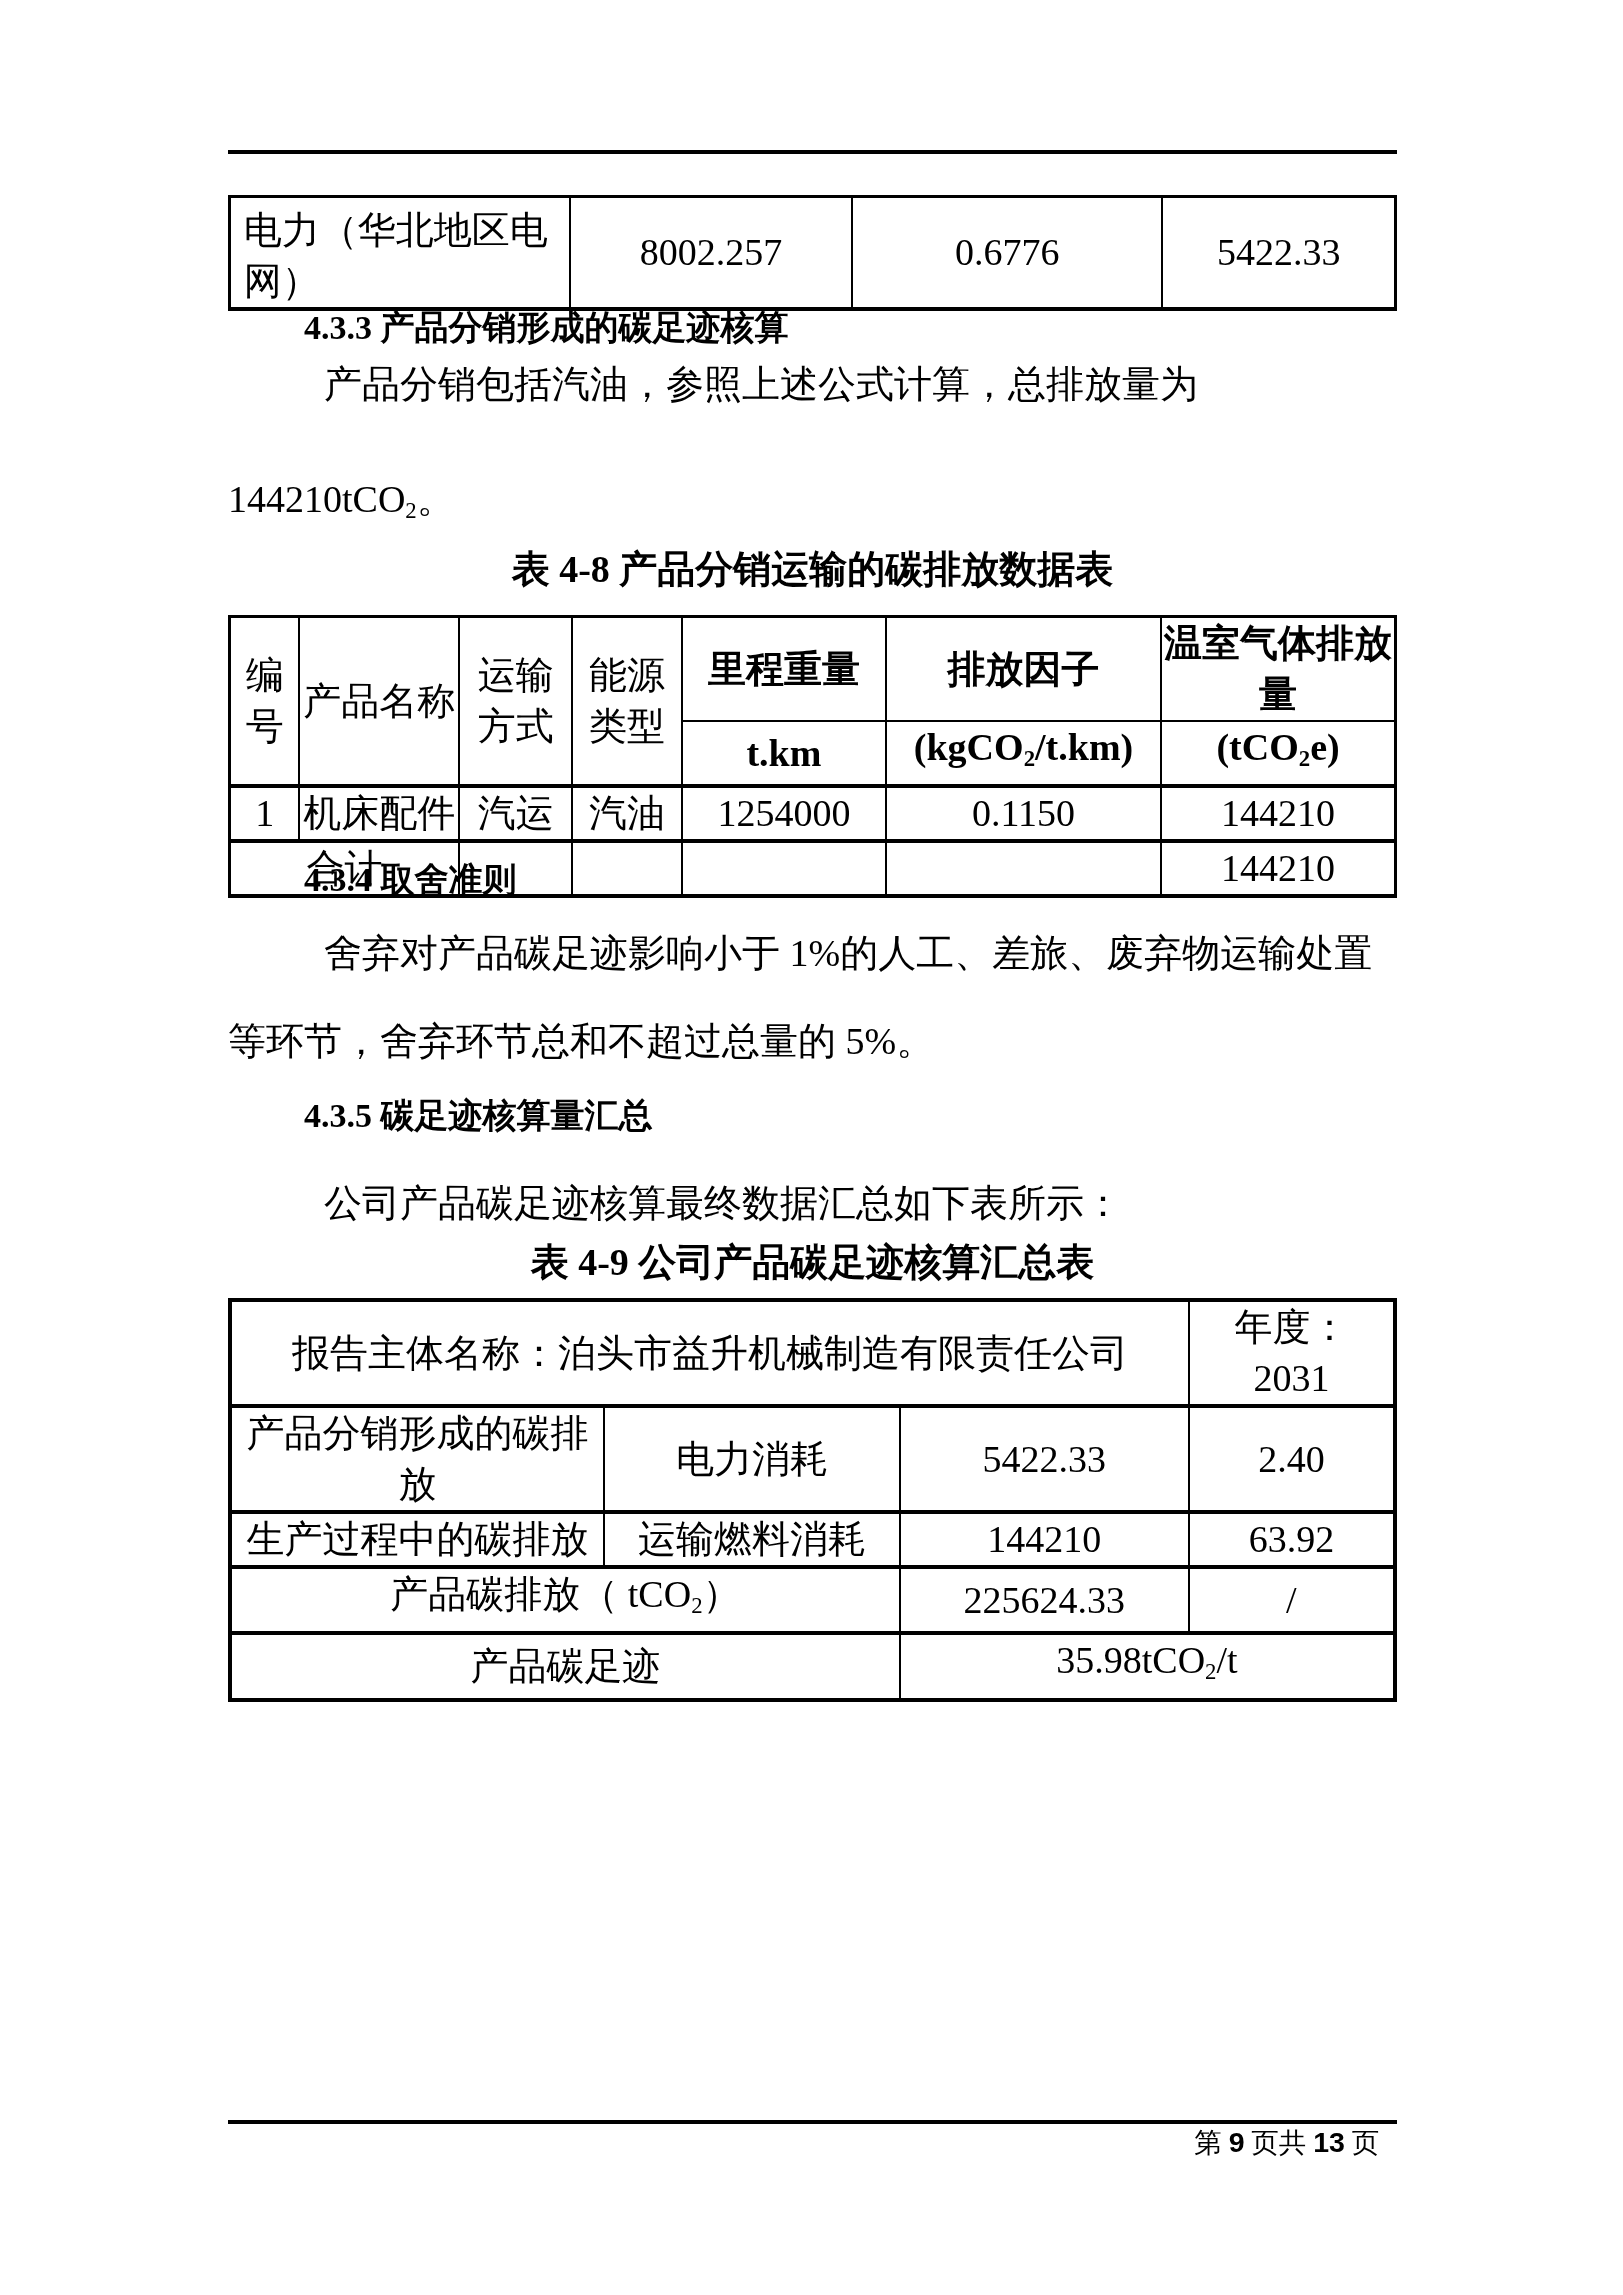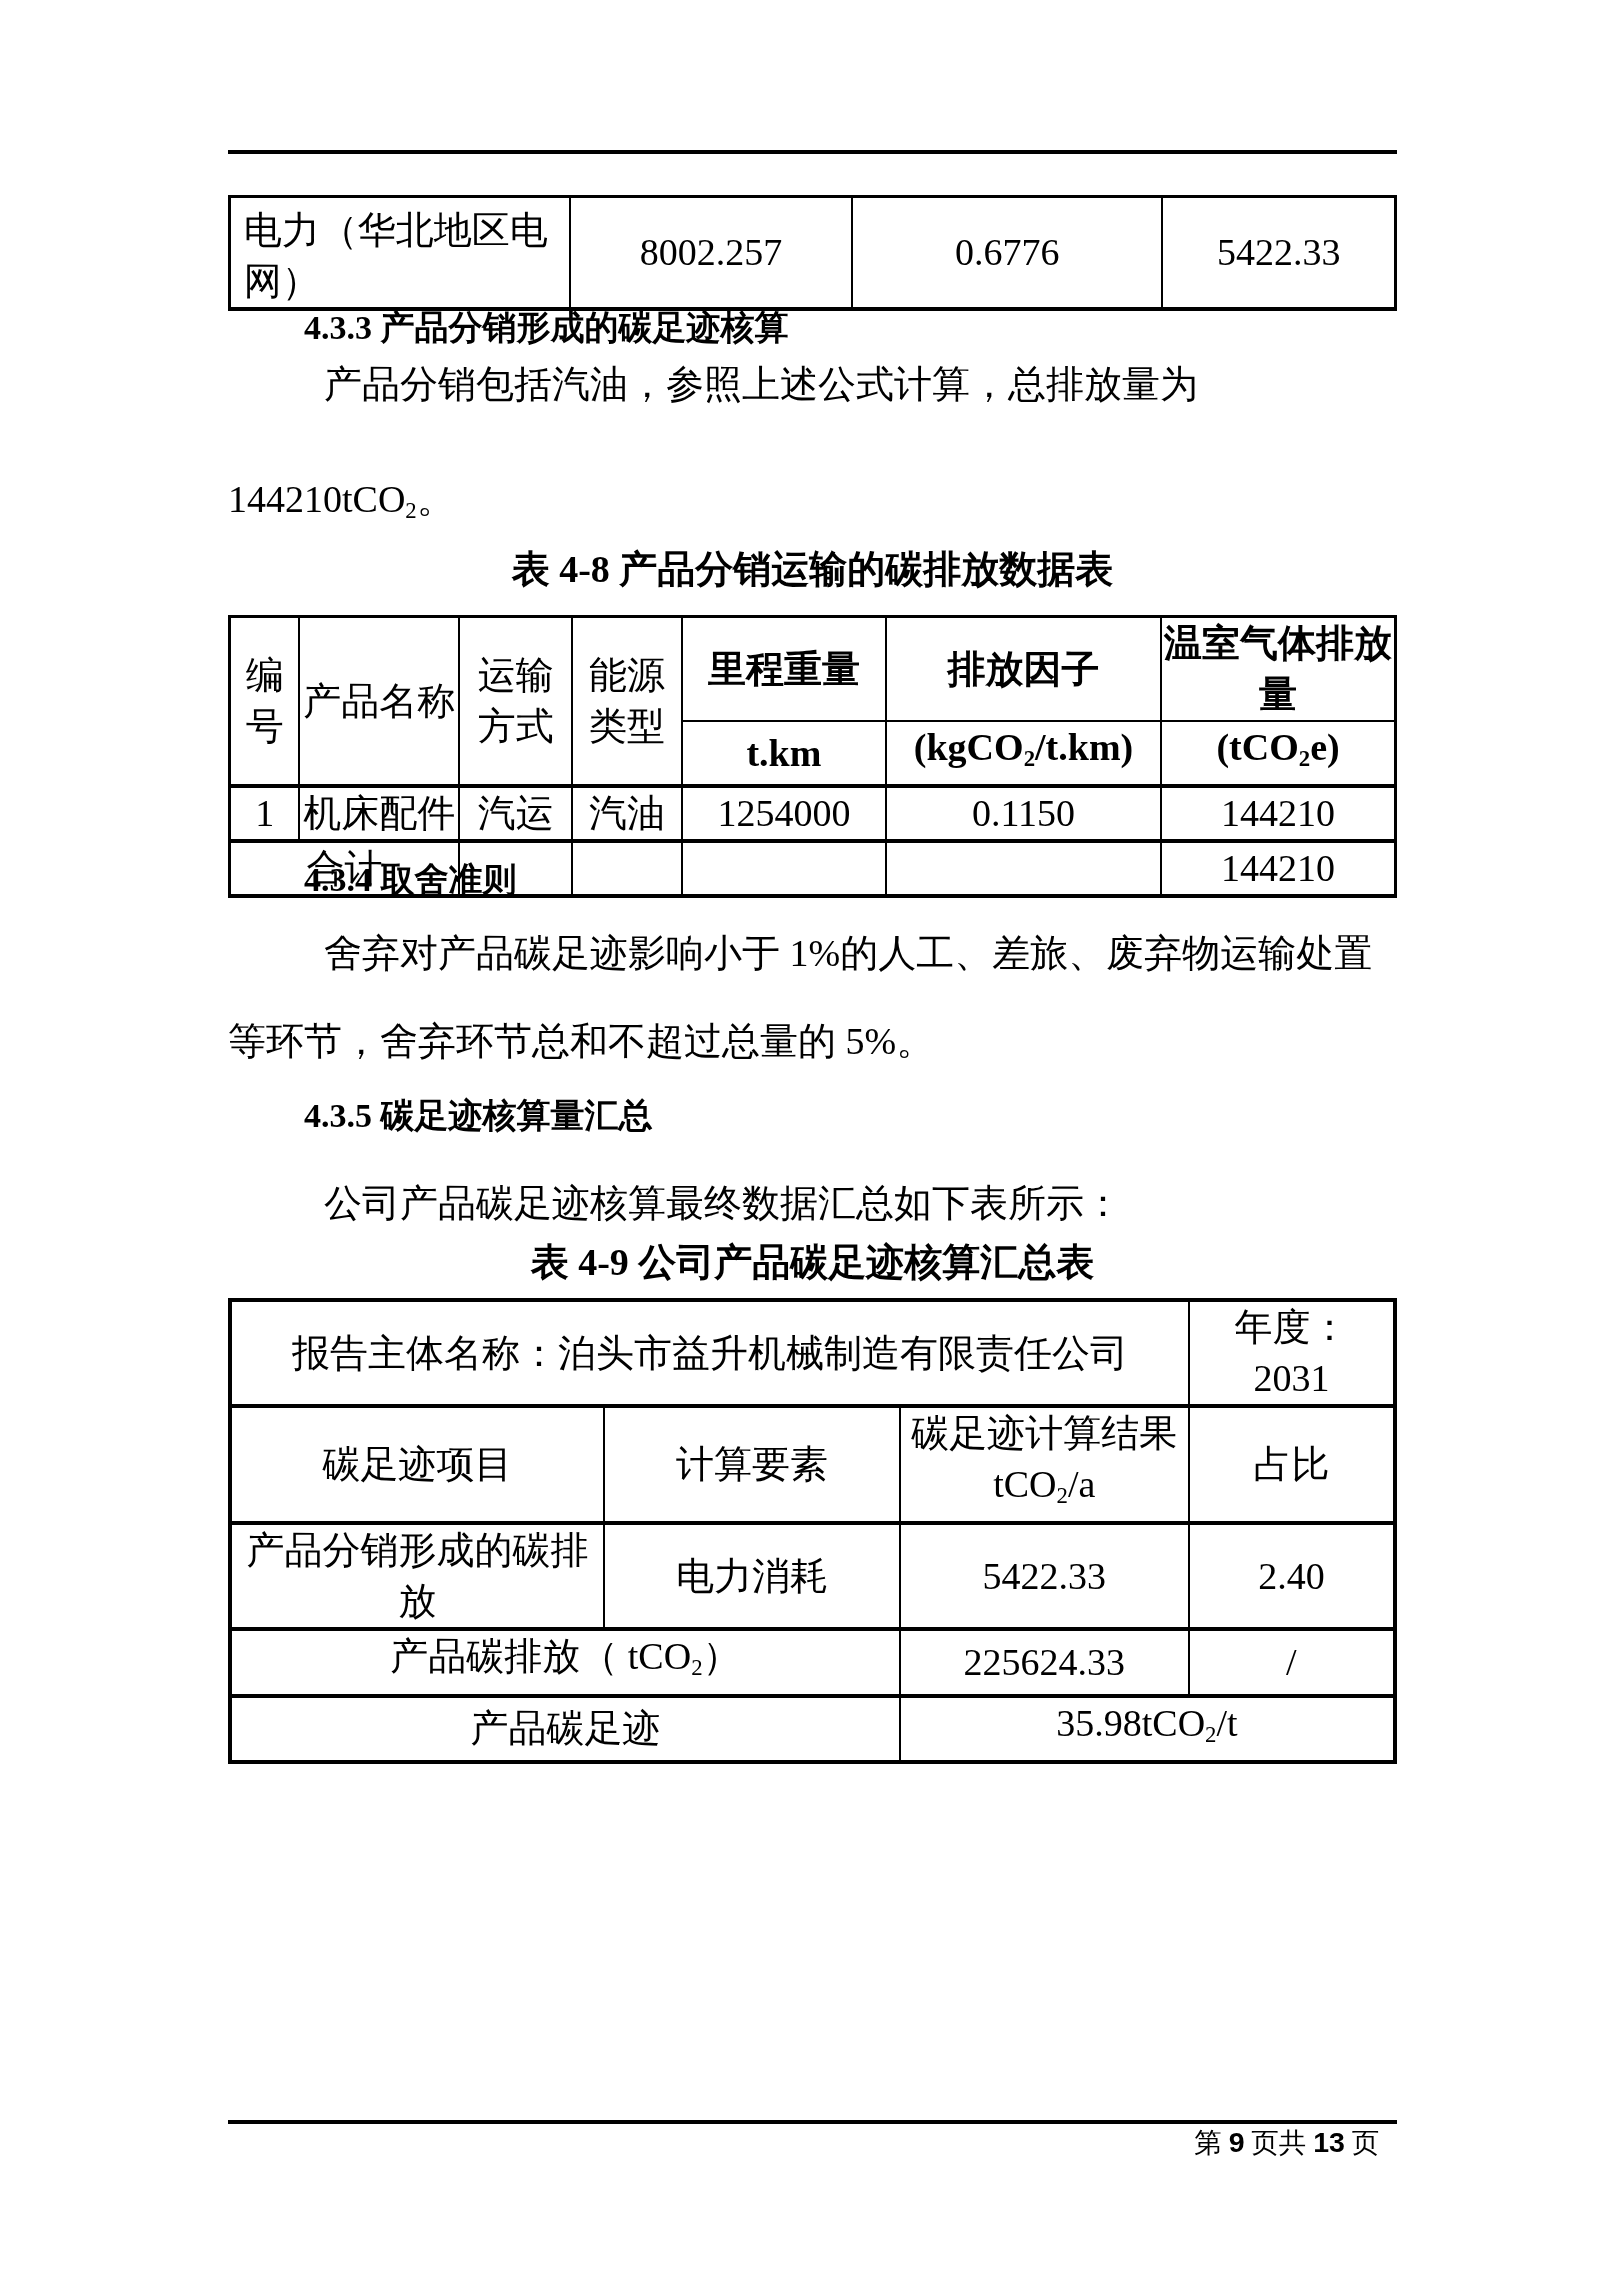--- a/index.html
+++ b/index.html
@@ -145,36 +145,31 @@
         <col style="width:25.4%">
         <col style="width:24.8%">
         <col style="width:17.7%">
       </colgroup>
     <tbody>
         <tr style="height:73px;">
       <td colspan="3">报告主体名称：泊头市益升机械制造有限责任公司</td>
       <td class="pl">年度：
 2031</td>
     </tr>
-    <tr style="height:106px;">
-      <td>碳足迹项目</td>
-      <td>计算要素</td>
-      <td>
-        <div>碳足迹计算结果</div>
-        <div>
-          <span>tCO</span><span class="sb">2</span><span>/a</span>
-        </div>
-      </td>
-      <td>占比</td>
-    </tr>
     <tr style="height:40px;">
       <td>产品分销形成的碳排放</td>
       <td>电力消耗</td>
       <td>5422.33</td>
       <td>2.40</td>
+    </tr>
+    <tr style="height:40px;">
+      <td>生产过程中的碳排放</td>
+      <td>运输燃料消耗</td>
+      <td>144210</td>
+      <td>63.92</td>
     </tr>
     <tr style="height:40px;">
       <td colspan="2">
         <span>产品碳排放（ tCO</span><span class="sb">2</span><span>）</span>
       </td>
       <td>225624.33</td>
       <td>/</td>
     </tr>
     <tr style="height:40px;">
       <td colspan="2">产品碳足迹</td>

